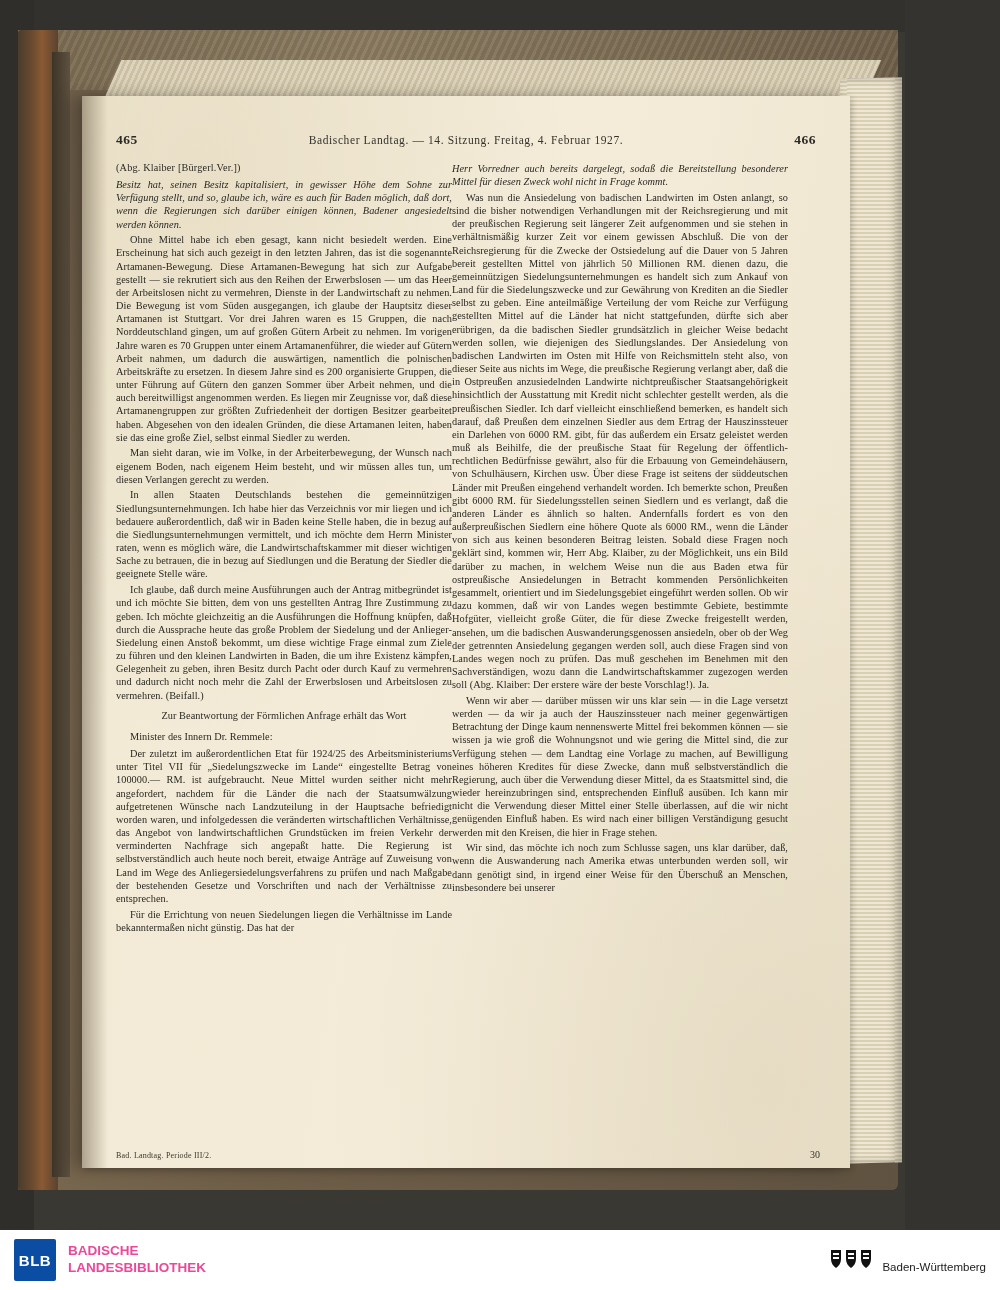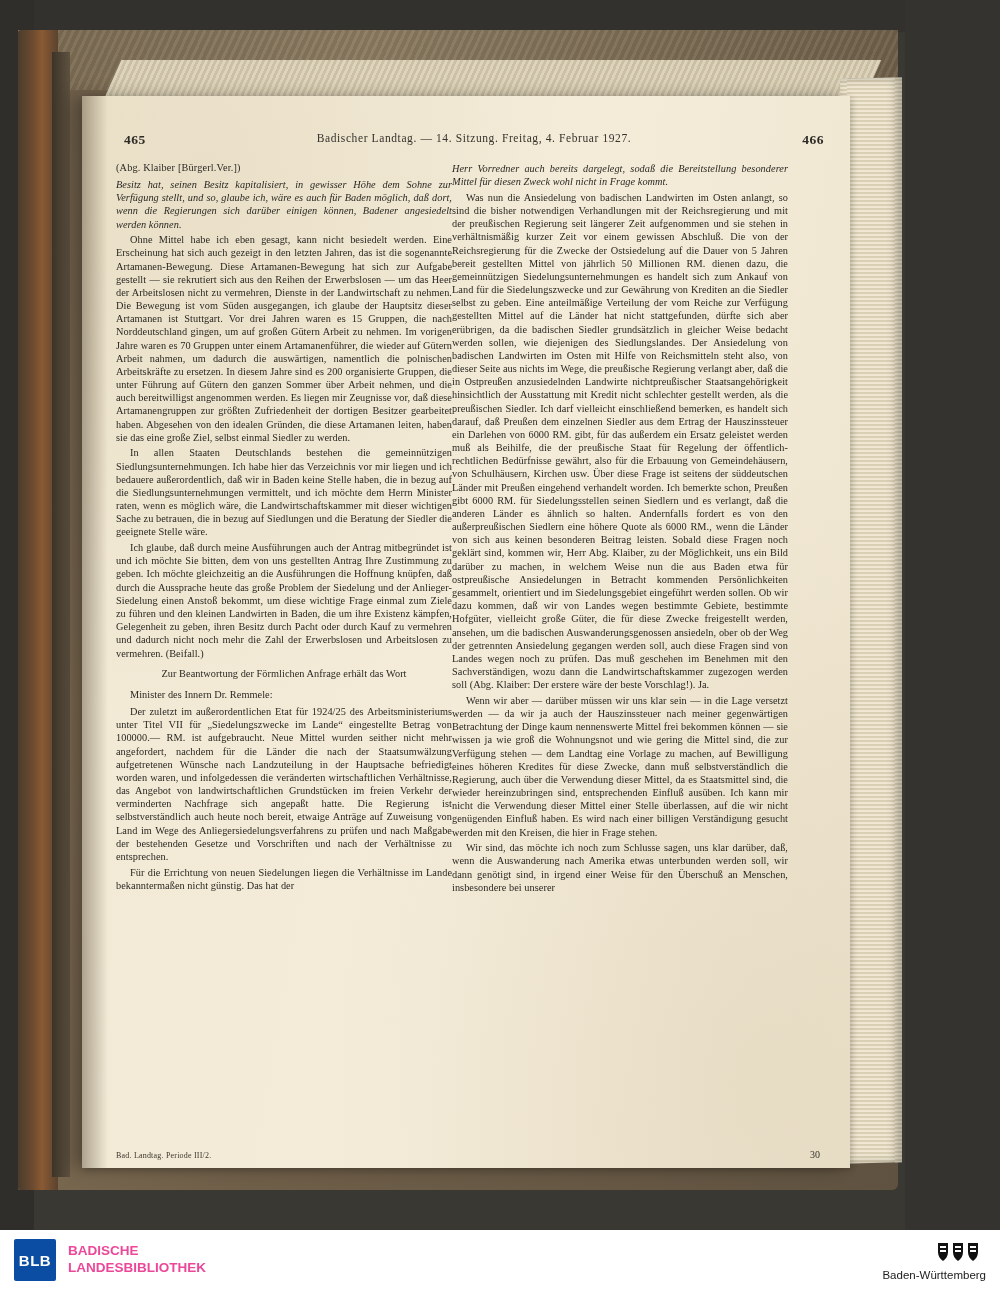--- a/index.html
+++ b/index.html
@@ -85,22 +85,22 @@
   .page-spots{
     position:absolute; inset:0;
     background:
       radial-gradient(ellipse at 16% 8%, rgba(160,130,80,.10), rgba(0,0,0,0) 40%),
       radial-gradient(ellipse at 88% 92%, rgba(150,120,70,.10), rgba(0,0,0,0) 45%);
     pointer-events:none;
   }
 
   
   .pg-head {
-    position: absolute; left: 8px; top: 36px; width: 100%;
-    display: flex; align-items: flex-start; padding: 0 34px;
+    position: absolute; left: 0; top: 36px; width: 100%;
+    display: flex; align-items: center; padding: 0 34px;
     font-family: "Liberation Serif", serif;
     color: #2c2a26;
   }
   .folio { font-size: 13.5px; font-weight: 700; letter-spacing: .5px; }
   .run-title {
     flex: 1; text-align: center; font-size: 11.5px; letter-spacing: .6px;
     color: #35322c;
   }
 
   
@@ -150,21 +150,21 @@
     display: flex; align-items: center; justify-content: center;
     font-family: "Liberation Sans", sans-serif;
     font-weight: 700; font-size: 15px; letter-spacing: .5px;
     border-radius: 2px;
   }
   .brand-text {
     font-family: "Liberation Sans", sans-serif;
     font-size: 13.5px; line-height: 1.25; color: #ec4899; font-weight: 600;
   }
   .brand-text span { display: block; }
-  .state { display: flex; flex-direction: column; align-items: flex-end; gap: 3px; }
+  .state { display: flex; flex-direction: row; align-items: flex-end; gap: 3px; }
   .state-label {
     font-family: "Liberation Sans", sans-serif; font-size: 11.5px; color: #1b1b1b;
   }
 </style>
 </head>
 <body>
 
 <div class="scan">
   <div class="dark-top"></div>
   <div class="dark-left"></div>
@@ -185,20 +185,21 @@
       <div class="run-title">Badischer Landtag. — 14. Sitzung. Freitag, 4. Februar 1927.</div>
       <div class="folio">466</div>
     </div>
 
     <div class="cols">
 
       <div class="col">
         <div class="speaker">(Abg. Klaiber [Bürgerl.Ver.])</div>
         <p class="para noind">Besitz hat, seinen Besitz kapitalisiert, in gewisser Höhe dem Sohne zur Verfügung stellt, und so, glaube ich, wäre es auch für Baden möglich, daß dort, wenn die Regierungen sich darüber einigen können, Badener angesiedelt werden können.</p>
         <p class="para">Ohne Mittel habe ich eben gesagt, kann nicht besiedelt werden. Eine Erscheinung hat sich auch gezeigt in den letzten Jahren, das ist die sogenannte Artamanen-Bewegung. Diese Artamanen-Bewegung hat sich zur Aufgabe gestellt — sie rekrutiert sich aus den Reihen der Erwerbslosen — um das Heer der Arbeitslosen nicht zu vermehren, Dienste in der Landwirtschaft zu nehmen. Die Bewegung ist vom Süden ausgegangen, ich glaube der Hauptsitz dieser Artamanen ist Stuttgart. Vor drei Jahren waren es 15 Gruppen, die nach Norddeutschland gingen, um auf großen Gütern Arbeit zu nehmen. Im vorigen Jahre waren es 70 Gruppen unter einem Artamanenführer, die wieder auf Gütern Arbeit nahmen, um dadurch die auswärtigen, namentlich die polnischen Arbeitskräfte zu ersetzen. In diesem Jahre sind es 200 organisierte Gruppen, die unter Führung auf Gütern den ganzen Sommer über Arbeit nehmen, und die auch bereitwilligst angenommen werden. Es liegen mir Zeugnisse vor, daß diese Artamanengruppen zur größten Zufriedenheit der dortigen Besitzer gearbeitet haben. Abgesehen von den idealen Gründen, die diese Artamanen leiten, haben sie das eine große Ziel, selbst einmal Siedler zu werden.</p>
+        <p class="para">Man sieht daran, wie im Volke, in der Arbeiterbewegung, der Wunsch nach eigenem Boden, nach eigenem Heim besteht, und wir müssen alles tun, um diesen Verlangen gerecht zu werden.</p>
         <p class="para">In allen Staaten Deutschlands bestehen die gemeinnützigen Siedlungsunternehmungen. Ich habe hier das Verzeichnis vor mir liegen und ich bedauere außerordentlich, daß wir in Baden keine Stelle haben, die in bezug auf die Siedlungsunternehmungen vermittelt, und ich möchte dem Herrn Minister raten, wenn es möglich wäre, die Landwirtschaftskammer mit dieser wichtigen Sache zu betrauen, die in bezug auf Siedlungen und die Beratung der Siedler die geeignete Stelle wäre.</p>
         <p class="para">Ich glaube, daß durch meine Ausführungen auch der Antrag mitbegründet ist und ich möchte Sie bitten, dem von uns gestellten Antrag Ihre Zustimmung zu geben. Ich möchte gleichzeitig an die Ausführungen die Hoffnung knüpfen, daß durch die Aussprache heute das große Problem der Siedelung und der Anlieger-Siedelung einen Anstoß bekommt, um diese wichtige Frage einmal zum Ziele zu führen und den kleinen Landwirten in Baden, die um ihre Existenz kämpfen, Gelegenheit zu geben, ihren Besitz durch Pacht oder durch Kauf zu vermehren und dadurch nicht noch mehr die Zahl der Erwerbslosen und Arbeitslosen zu vermehren. (Beifall.)</p>
         <p class="para center">Zur Beantwortung der Förmlichen Anfrage erhält das Wort</p>
         <p class="para minister">Minister des Innern Dr. Remmele:</p>
         <p class="para">Der zuletzt im außerordentlichen Etat für 1924/25 des Arbeitsministeriums unter Titel VII für „Siedelungszwecke im Lande“ eingestellte Betrag von 100000.— RM. ist aufgebraucht. Neue Mittel wurden seither nicht mehr angefordert, nachdem für die Länder die nach der Staatsumwälzung aufgetretenen Wünsche nach Landzuteilung in der Hauptsache befriedigt worden waren, und infolgedessen die veränderten wirtschaftlichen Verhältnisse, das Angebot von landwirtschaftlichen Grundstücken im freien Verkehr der verminderten Nachfrage sich angepaßt hatte. Die Regierung ist selbstverständlich auch heute noch bereit, etwaige Anträge auf Zuweisung von Land im Wege des Anliegersiedelungsverfahrens zu prüfen und nach Maßgabe der bestehenden Gesetze und Vorschriften und nach der Verhältnisse zu entsprechen.</p>
         <p class="para">Für die Errichtung von neuen Siedelungen liegen die Verhältnisse im Lande bekanntermaßen nicht günstig. Das hat der</p>
       </div>
 
       <div class="col">
         <p class="para noind">Herr Vorredner auch bereits dargelegt, sodaß die Bereitstellung besonderer Mittel für diesen Zweck wohl nicht in Frage kommt.</p>

